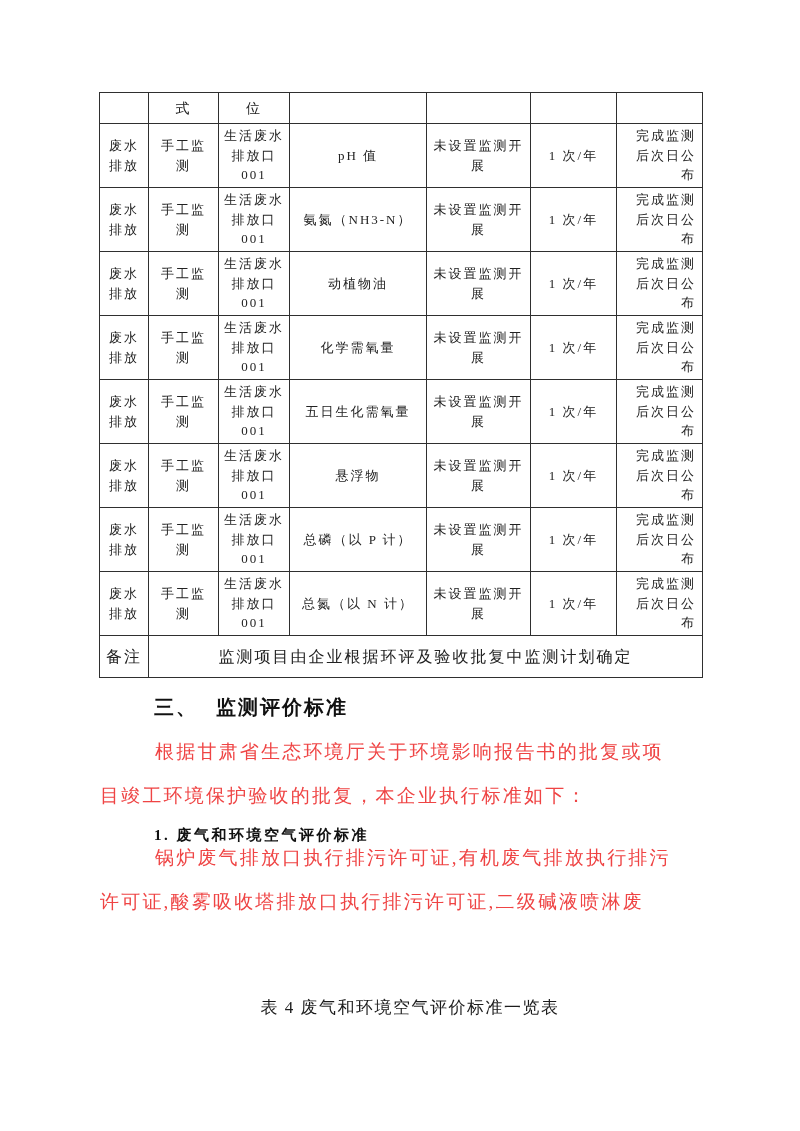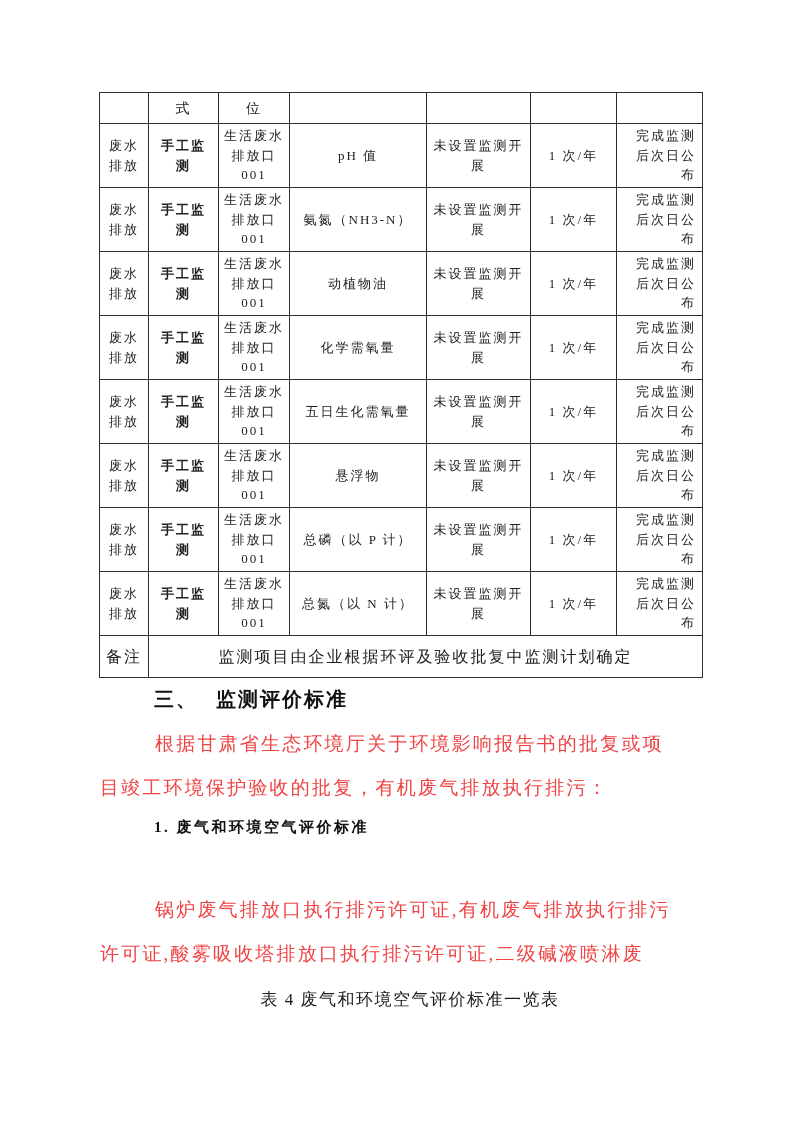--- a/index.html
+++ b/index.html
@@ -44,46 +44,46 @@
   tr.data-row { height: 64px; }
   tr.note-row { height: 42px; }
   tr.note-row td { font-size: 16px; }
   td.note-text {
     text-align: left;
     padding-left: 10px;
     letter-spacing: 2.5px;
   }
   
   tr.data-row td:nth-child(1) { padding: 2px 4px; }
-  tr.data-row td:nth-child(2) { padding: 2px 7px; font-weight: bold; }
+  tr.data-row td:nth-child(2) { padding: 2px 7px; }
   tr.data-row td:nth-child(3) { padding: 2px 2px; }
   tr.data-row td:nth-child(7) { padding: 2px 6px; text-align: right; }
 
   
-  .abs { position: absolute; }
+  .abs { position: absolute; margin-top: 8px; }
   #heading3 {
     left: 154px;
     top: 686px;
     font-family: "Liberation Sans", sans-serif;
     font-weight: bold;
     font-size: 20px;
     letter-spacing: 2px;
     color: #111111;
   }
   #heading3 .h-num { margin-right: 18px; }
   .para {
     left: 100px;
     width: 610px;
     font-size: 19px;
     line-height: 44px;
     letter-spacing: 2.2px;
     color: #ef4444;
   }
   #para1 { top: 722px; }
-  #para2 { top: 888px; }
+  #para2 { top: 828px; }
   .para .indent { padding-left: 55px; }
   #sub1 {
     left: 154px;
     top: 818px;
     font-weight: bold;
     font-size: 15px;
     letter-spacing: 2.5px;
     color: #111111;
   }
   #caption4 {
@@ -210,21 +210,21 @@
       </tr>
     </tbody>
   </table>
 
   <div id="heading3" class="abs">
     <span class="h-num">三、</span><span>监测评价标准</span>
   </div>
 
   <div id="para1" class="abs para">
     <div class="indent">根据甘肃省生态环境厅关于环境影响报告书的批复或项</div>
-    <div>目竣工环境保护验收的批复，有机废气排放执行排污：</div>
+    <div>目竣工环境保护验收的批复，本企业执行标准如下：</div>
   </div>
 
   <div id="sub1" class="abs">1. 废气和环境空气评价标准</div>
 
   <div id="para2" class="abs para">
     <div class="indent">锅炉废气排放口执行排污许可证,有机废气排放执行排污</div>
     <div>许可证,酸雾吸收塔排放口执行排污许可证,二级碱液喷淋废</div>
   </div>
 
   <div id="caption4" class="abs">表 4 废气和环境空气评价标准一览表</div>

